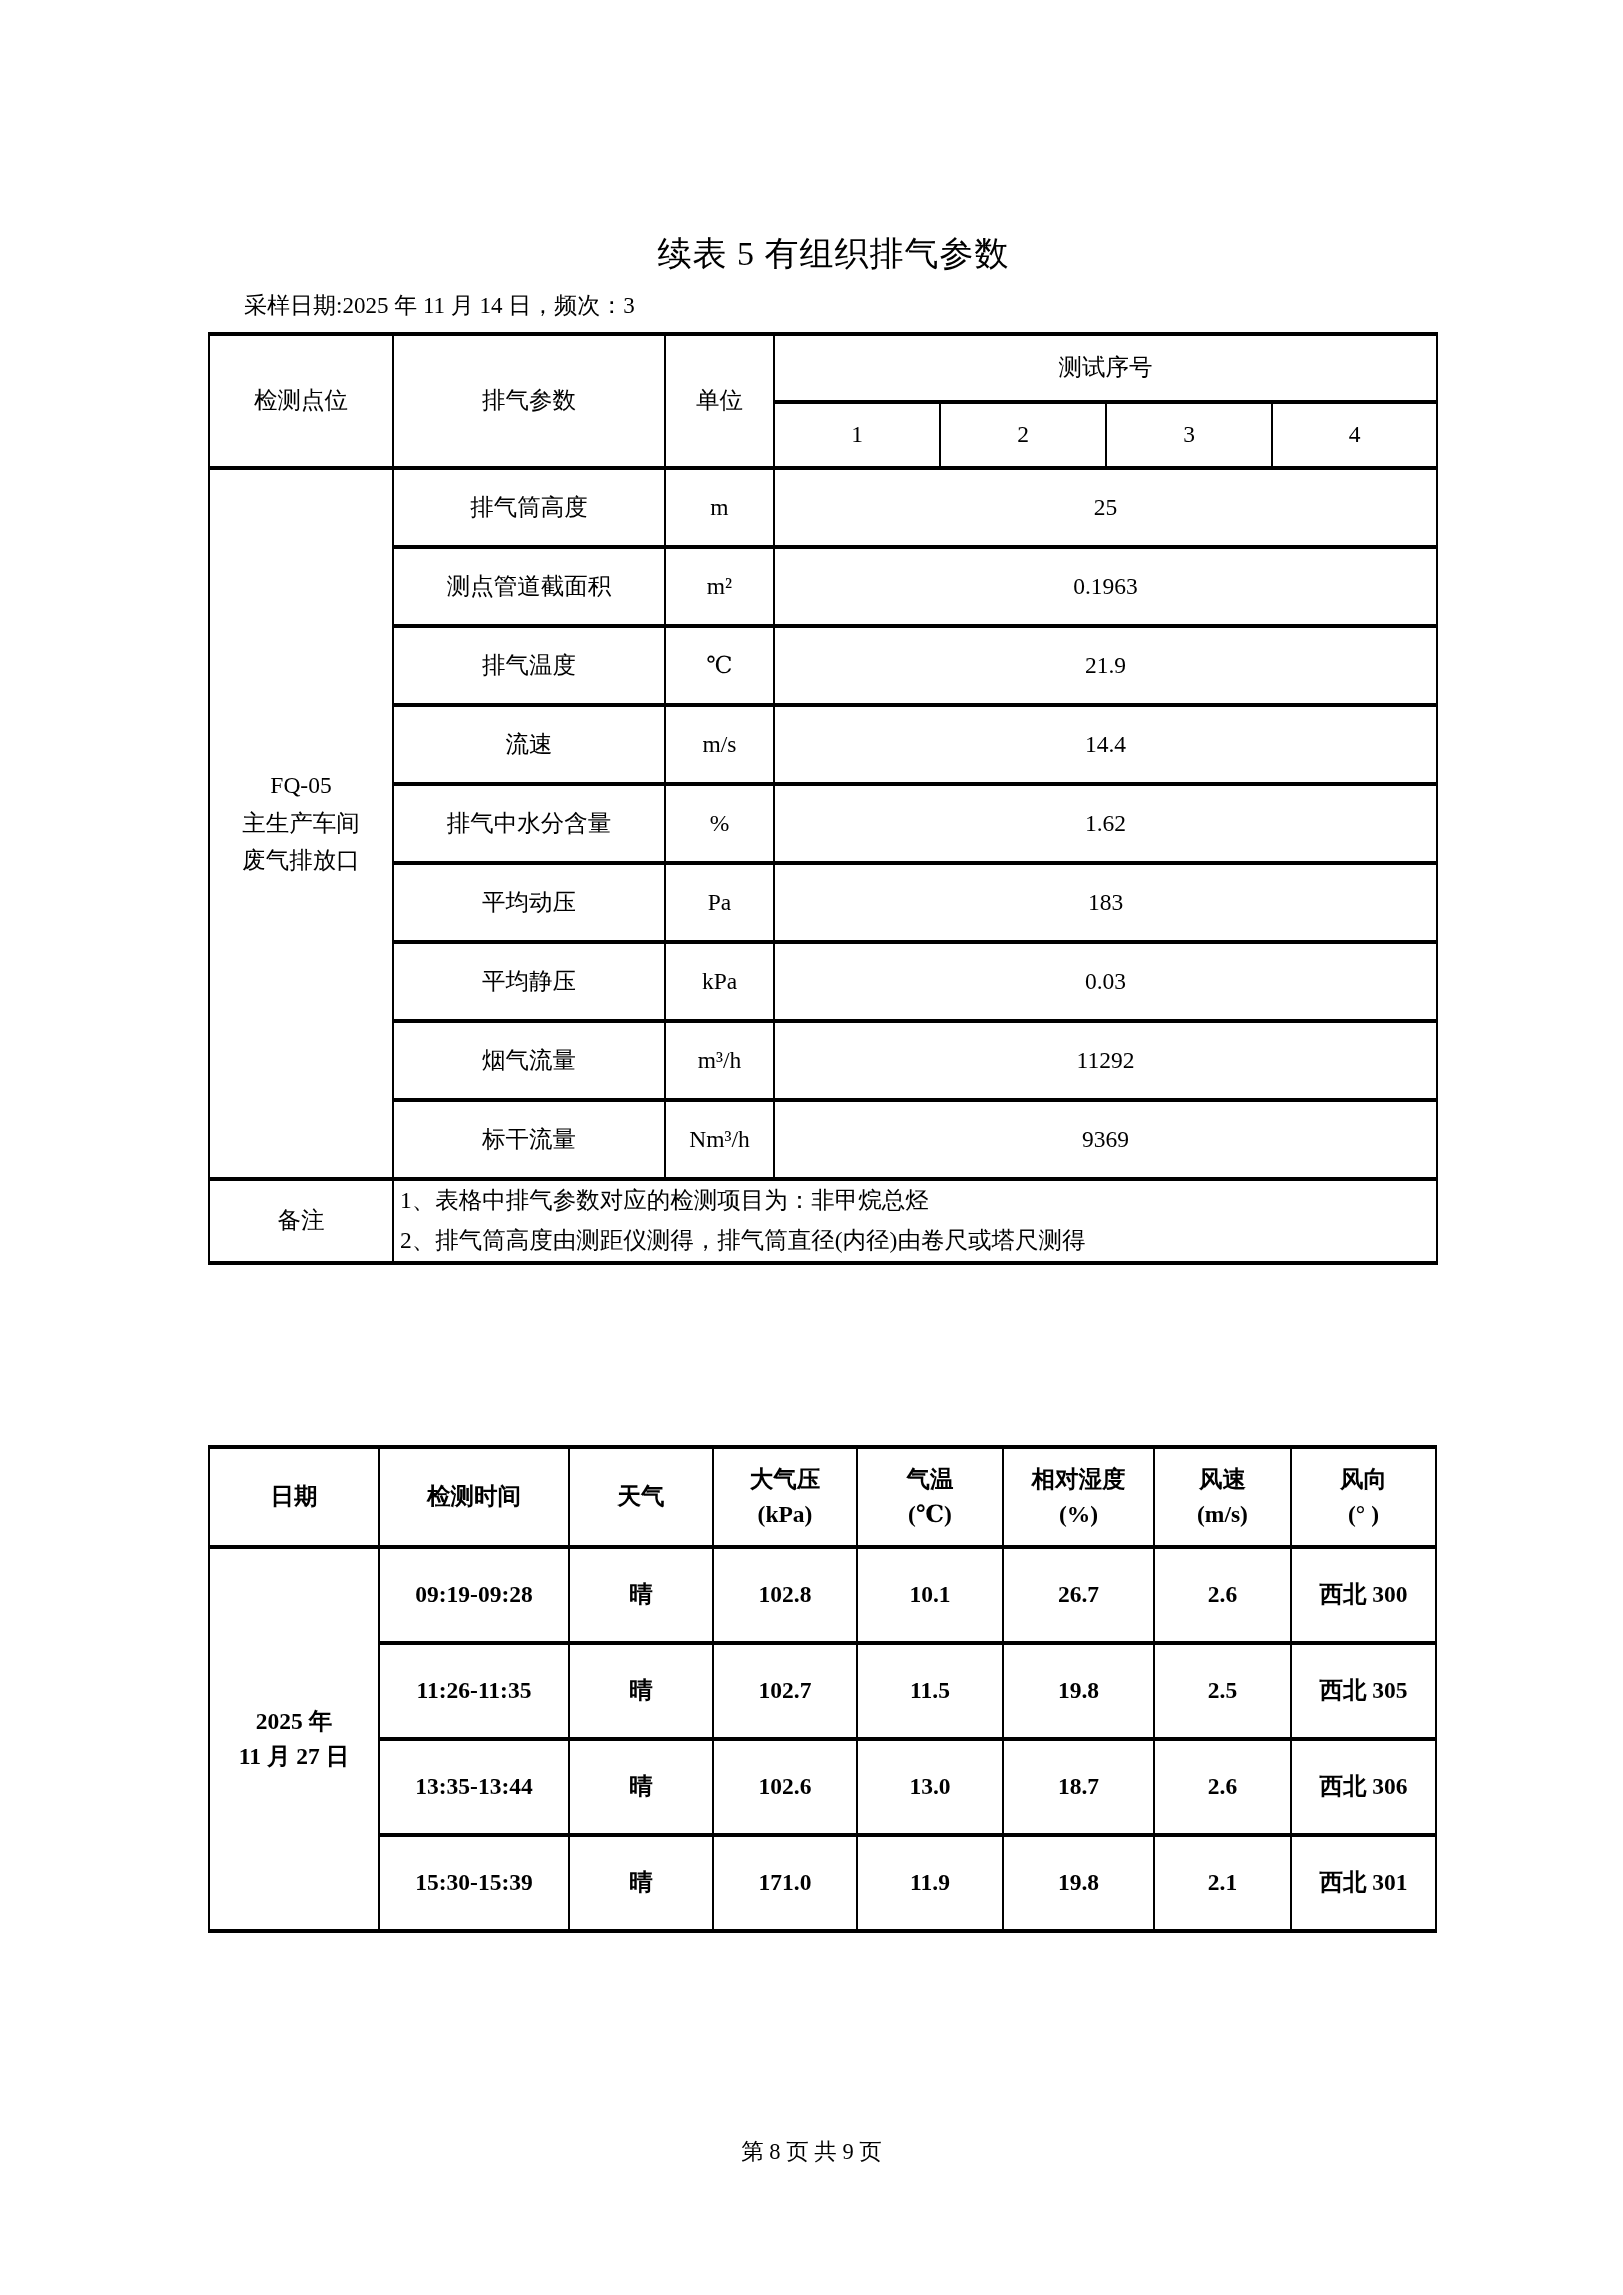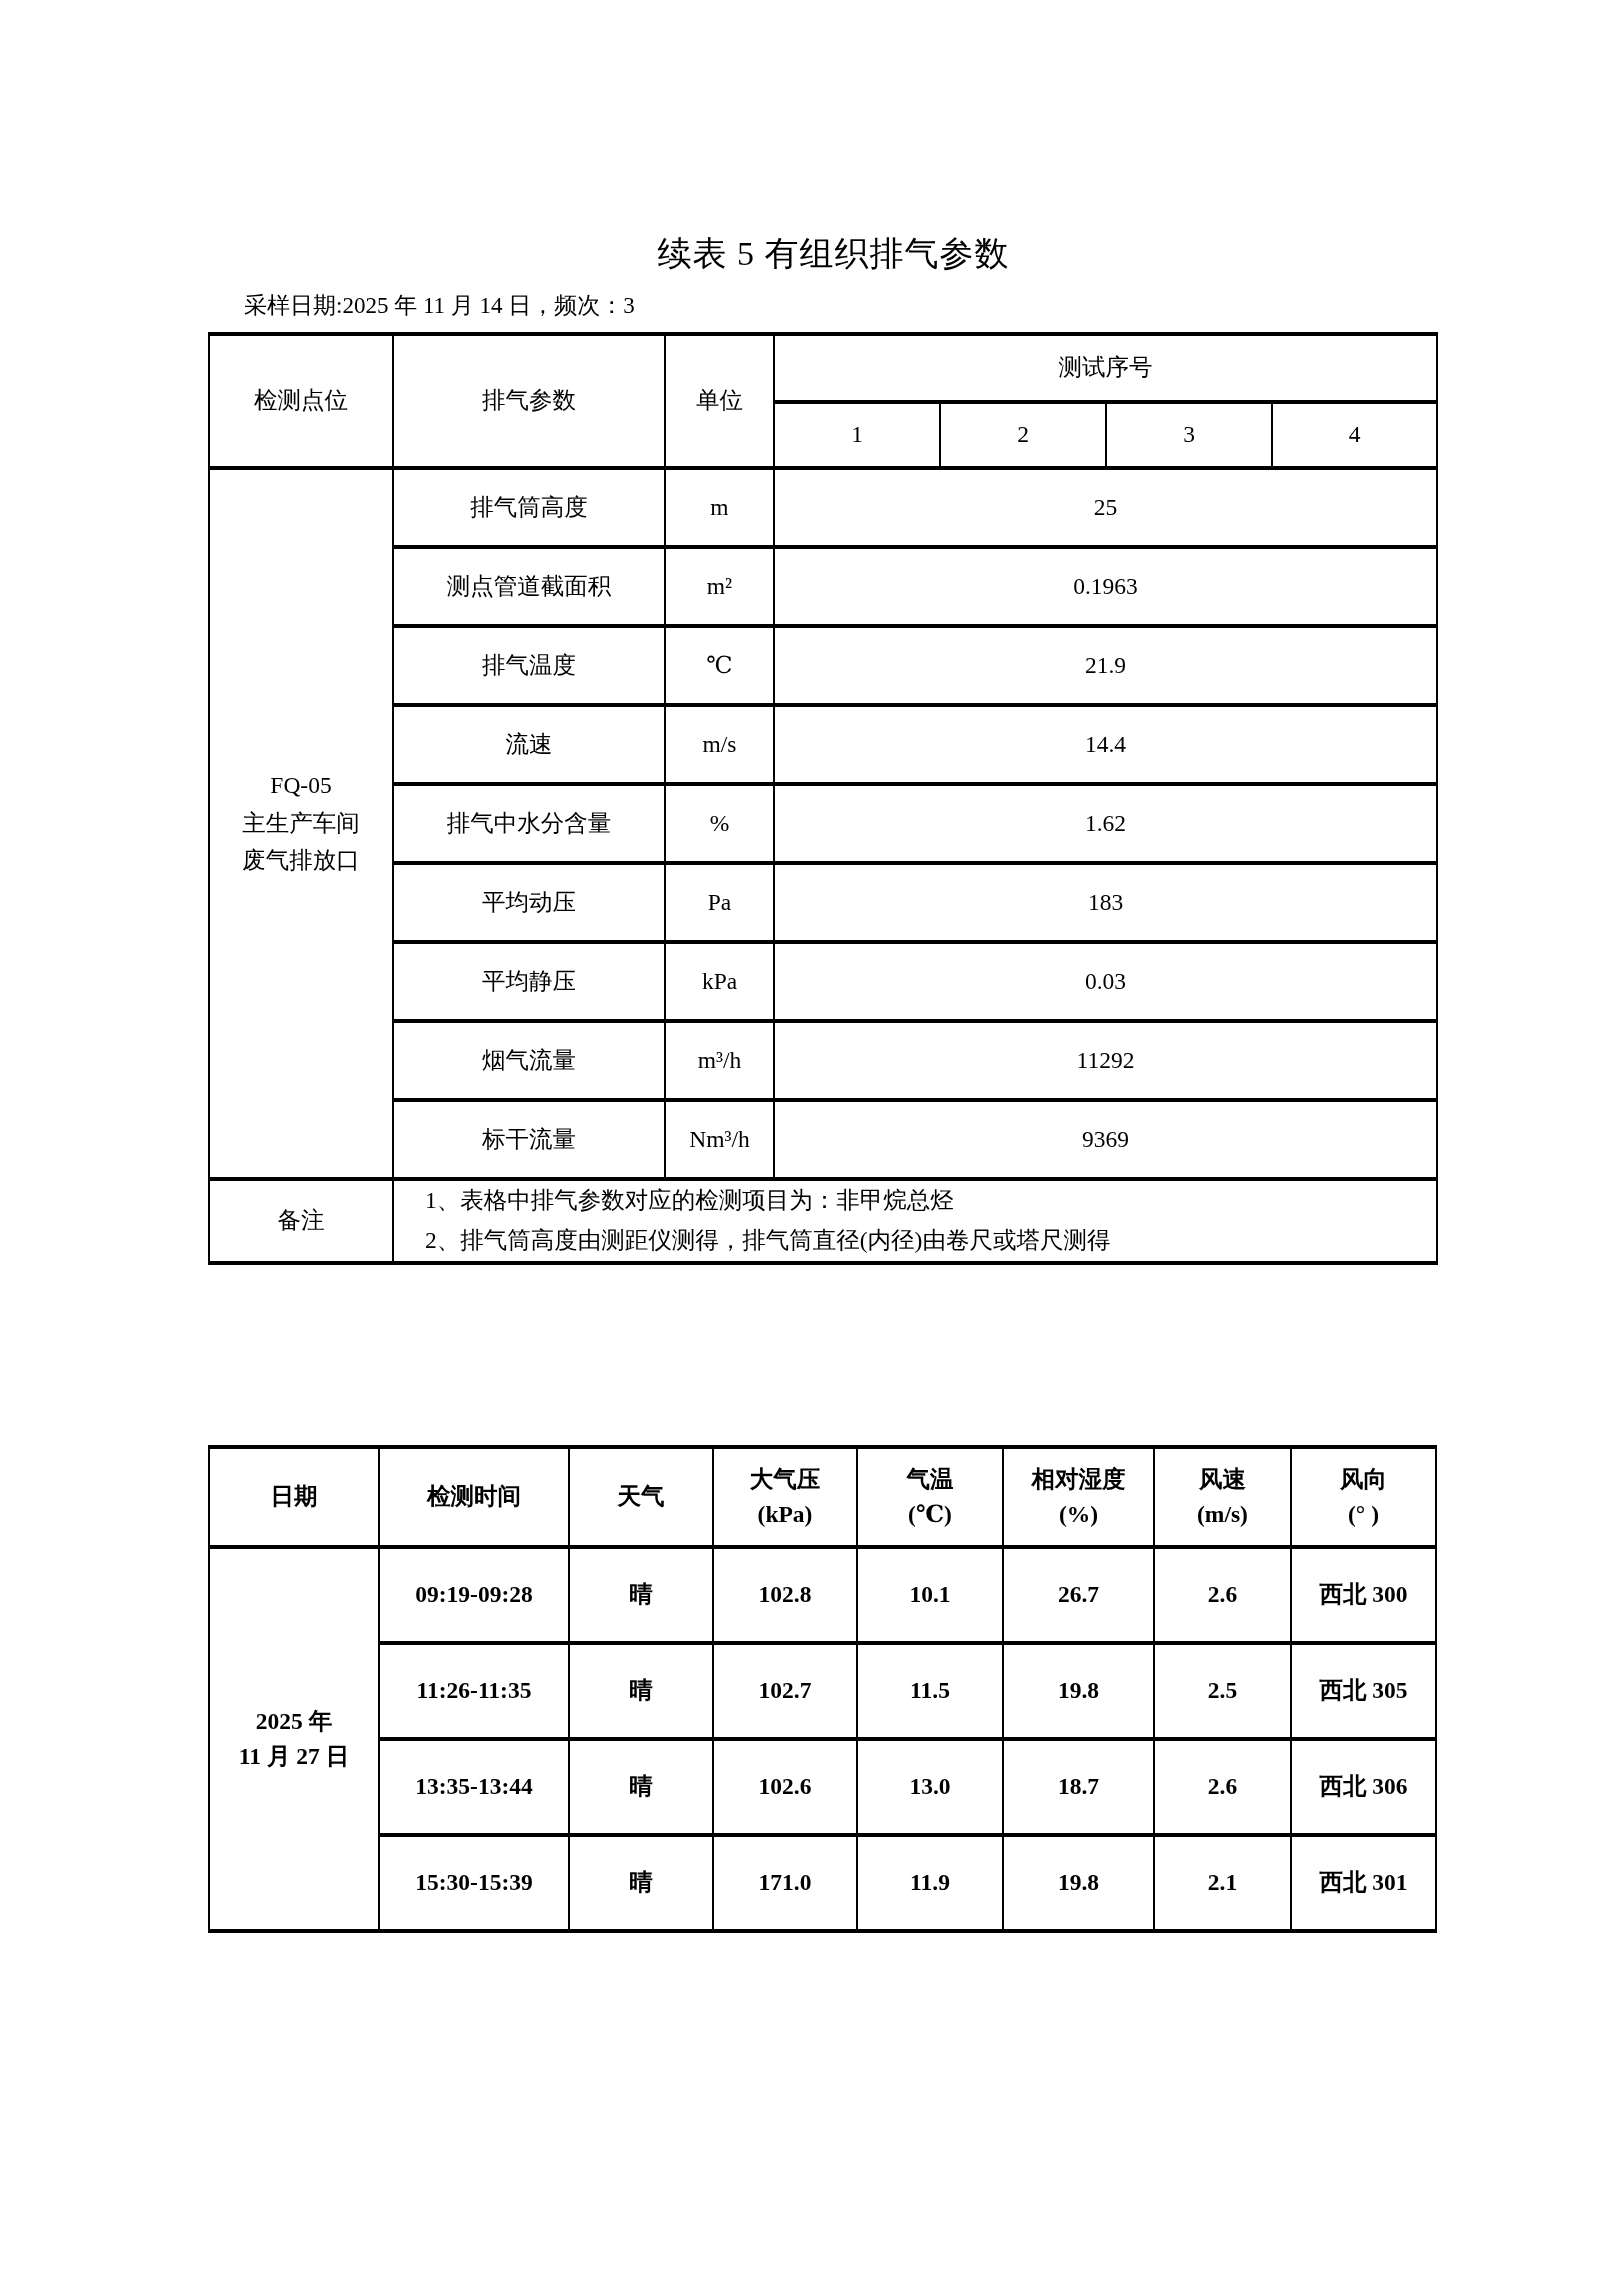--- a/index.html
+++ b/index.html
@@ -52,21 +52,21 @@
   .t5 .hr2 { height: 66px; }
   .t5 .dr  { height: 79px; }
   .t5 .rr  { height: 78px; }
   .t6 { left: 208px; top: 1445px; width: 1227px; font-weight: bold; }
   .t6 .h2r { height: 100px; }
   .t6 .d2r { height: 96px; }
   .pre { white-space: pre-line; }
   .point-cell { line-height: 1.6; }
   .remark-cell {
     text-align: left;
-    padding-left: 31px;
+    padding-left: 6px;
     padding-right: 10.2px;
     line-height: 1.7;
   }
   .remark-cell div { white-space: nowrap; }
   .page-footer {
     position: absolute;
     left: 0; top: 2136px;
     width: 100%;
     text-align: center;
     font-size: 22.5px;
@@ -224,15 +224,16 @@
         <td>晴</td>
         <td>171.0</td>
         <td>11.9</td>
         <td>19.8</td>
         <td>2.1</td>
         <td>西北 301</td>
       </tr>
     </tbody>
   </table>
 
+  <div class="page-footer">第 8 页 共 9 页</div>
 
 </div>
 
 
 </body></html>

